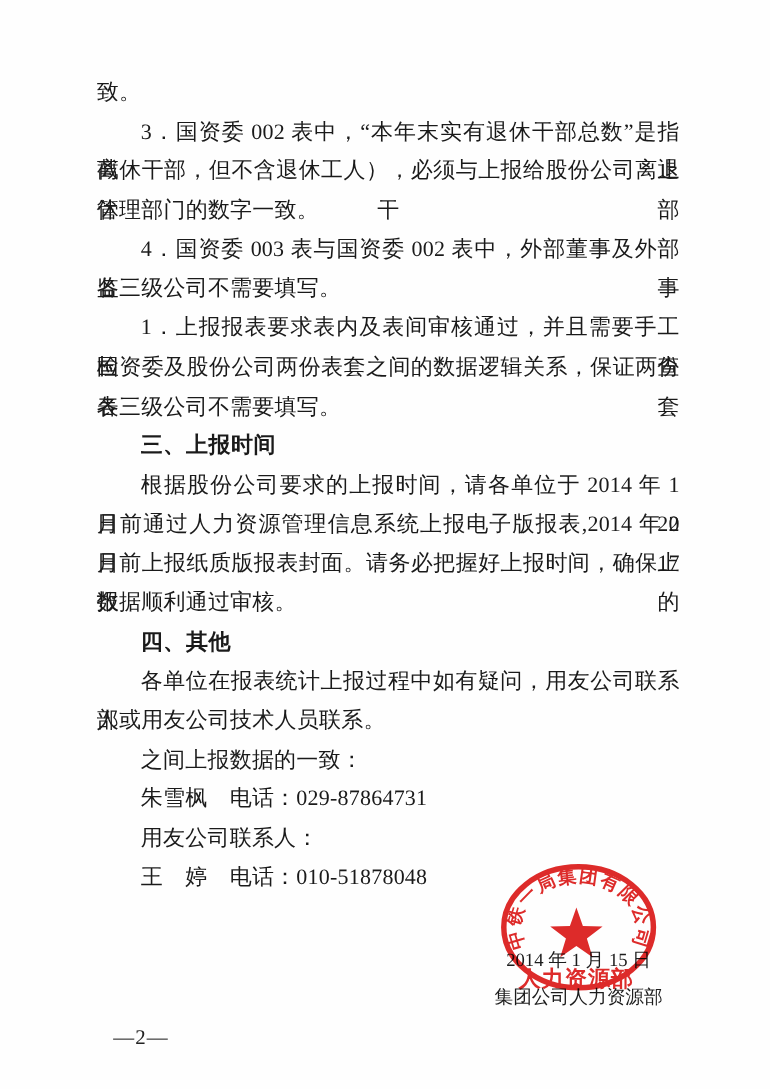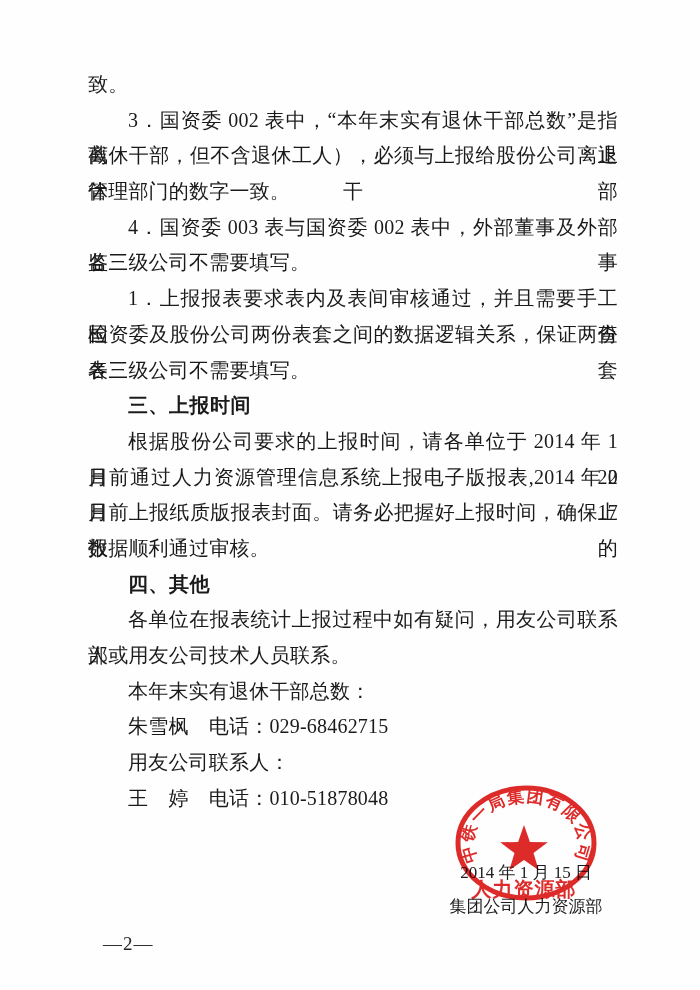--- a/index.html
+++ b/index.html
@@ -64,22 +64,22 @@
     <div class="line fill">国资委及股份公司两份表套之间的数据逻辑关系，保证两份表套</div>
     <div class="line">各三级公司不需要填写。</div>
     <div class="line indent heading">三、上报时间</div>
     <div class="line indent fill">根据股份公司要求的上报时间，请各单位于 2014 年 1 月 20</div>
     <div class="line fill">日前通过人力资源管理信息系统上报电子版报表,2014 年 2 月 17</div>
     <div class="line fill">日前上报纸质版报表封面。请务必把握好上报时间，确保上报的</div>
     <div class="line">数据顺利通过审核。</div>
     <div class="line indent heading">四、其他</div>
     <div class="line indent fill">各单位在报表统计上报过程中如有疑问，用友公司联系人</div>
     <div class="line">部或用友公司技术人员联系。</div>
-    <div class="line indent">本年末实有退休干部总数：</div>
-    <div class="line indent">朱雪枫　电话：029-68462715</div>
+    <div class="line indent">之间上报数据的一致：</div>
+    <div class="line indent">朱雪枫　电话：029-87864731</div>
     <div class="line indent">用友公司联系人：</div>
     <div class="line indent">王　婷　电话：010-51878048</div>
   </div>
 
   <div class="signature">
     <div class="sig-line">2014 年 1 月 15 日</div>
     <div class="sig-line">集团公司人力资源部</div>
   </div>
 
   <svg class="seal-svg" viewBox="440 768 180 142" xmlns="http://www.w3.org/2000/svg">

